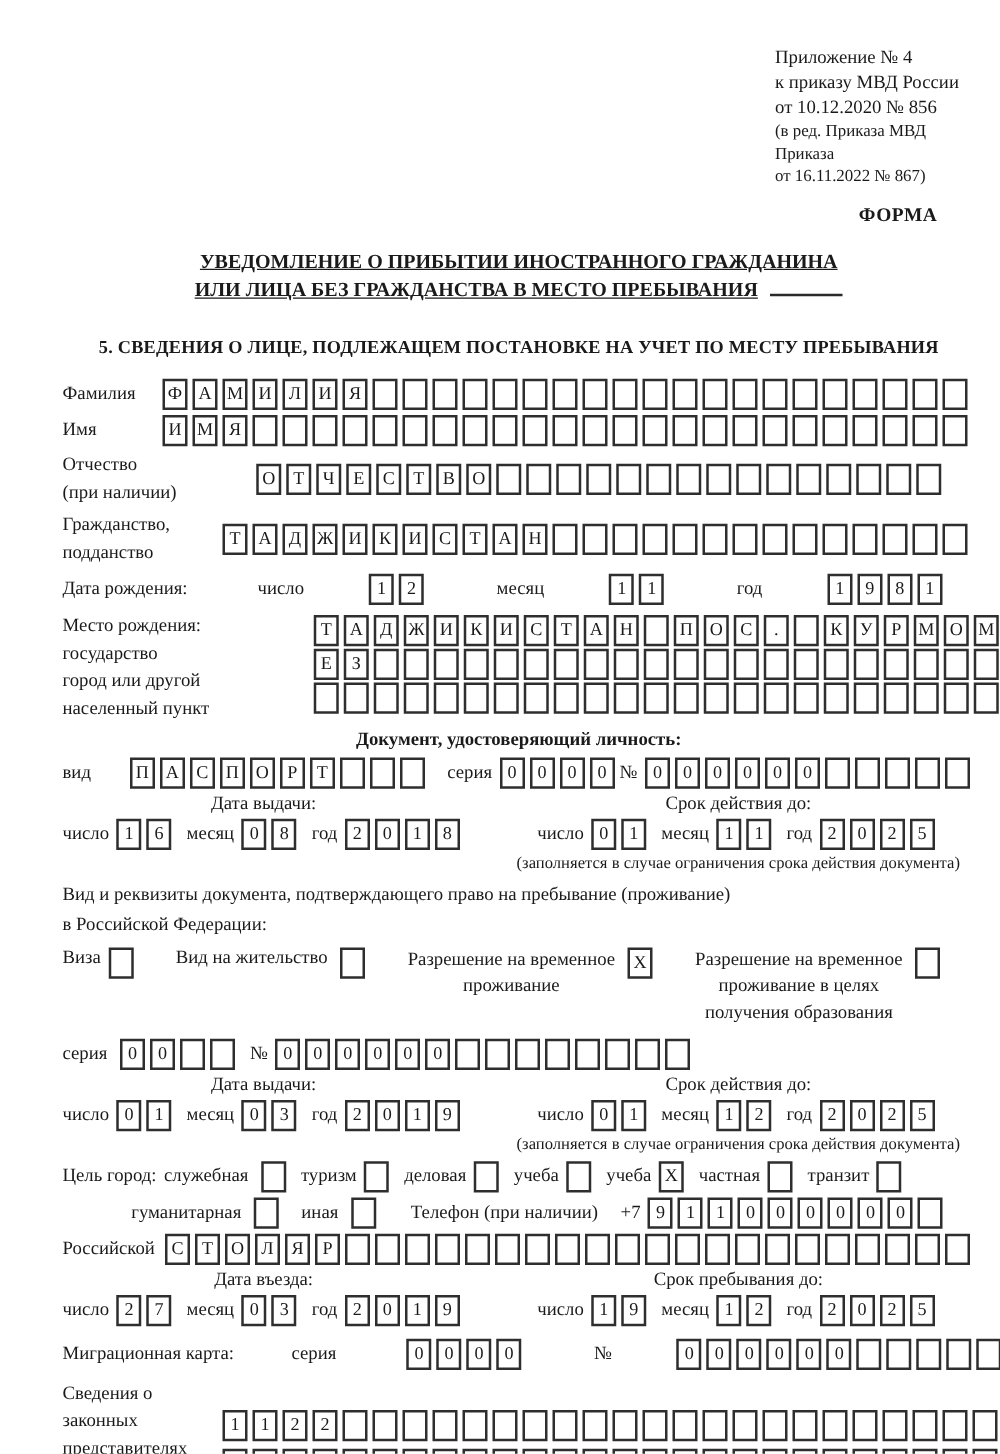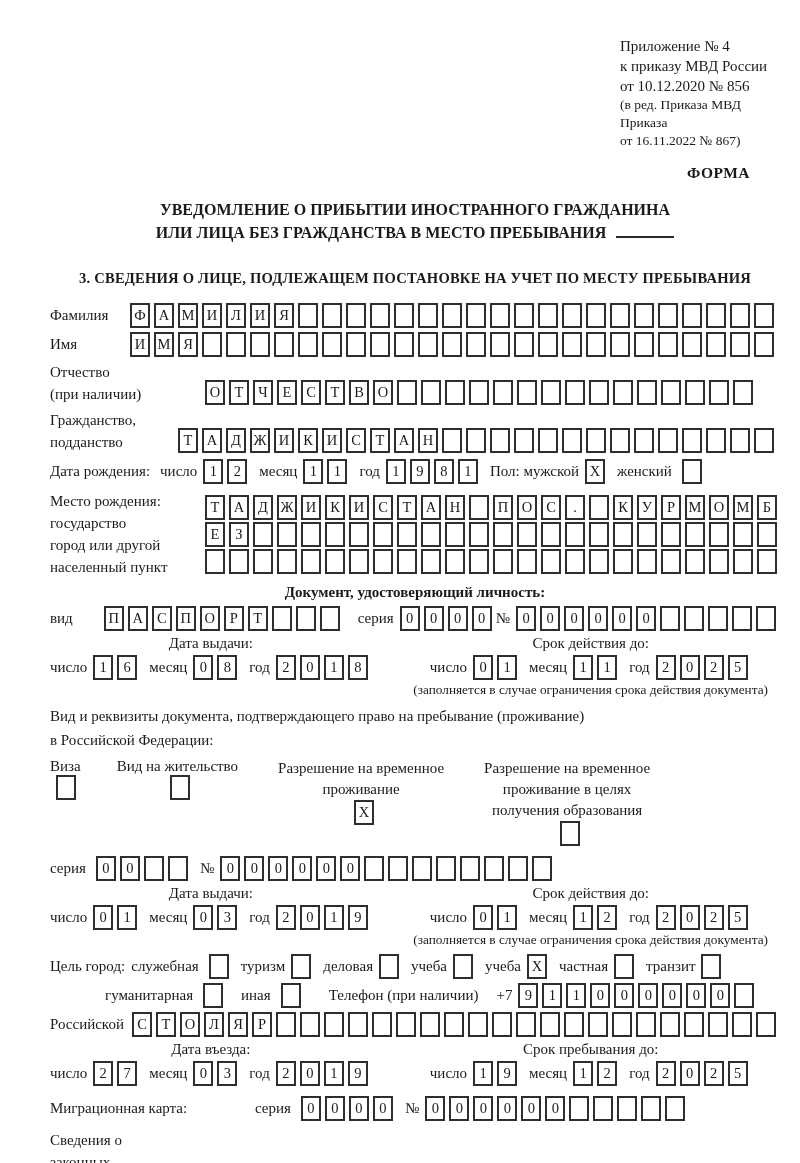--- a/index.html
+++ b/index.html
@@ -6,25 +6,25 @@
   html,body { background:#ffffff; }
   body {
     width:800px; height:1163px; overflow:hidden;
     font-family:"Liberation Serif", serif;
     font-size:15px; color:#1a1a1a;
     padding:36px 20px 0 50px;
   }
   .appendix { margin-left:570px; line-height:20px; }
   .appendix .small { font-size:13.5px; line-height:18px; }
   .forma { text-align:right; padding-right:30px; font-weight:bold; margin-top:14px; font-size:15.5px; letter-spacing:.5px; }
-  .title { text-align:center; font-weight:bold; font-size:16px; margin-top:16px; line-height:23px; }
+  .title { text-align:center; font-weight:bold; font-size:16px; margin-top:16px; line-height:23px;text-decoration:underline; }
   .title .blank { display:inline-block; width:58px; border-bottom:2px solid #2a2a2a; height:14px; margin-left:10px; }
   .sec-head { text-align:center; font-weight:bold; font-size:14.6px; margin-top:26px; margin-bottom:16px; letter-spacing:.2px; }
   .row { display:flex; align-items:center; margin-bottom:4px; }
-  .row.top { align-items:flex-end; }
+  .row.top { align-items:center; }
   .cells { display:inline-flex; flex-wrap:nowrap; }
   .cell {
     display:inline-block; width:20px; height:25px; margin-right:4px;
     border:2px solid #2e2e2e; text-align:center; line-height:21px;
     font-size:14.5px; flex:0 0 auto; background:#fff;
   }
   .lbl { white-space:nowrap; }
   .mr6 { margin-right:6px; } .mr10 { margin-right:10px; }
   .ml8 { margin-left:8px; } .ml14 { margin-left:14px; }
   .w80 { width:80px; flex:0 0 80px; }
@@ -33,46 +33,46 @@
   .multiline { line-height:22px; }
   .doc-head { text-align:center; font-weight:bold; margin:6px 0 5px 0; }
   .dates { display:flex; margin-top:4px; }
   .dg { }
   .dg-head { text-align:center; margin-bottom:3px; }
   .dg-line { display:flex; align-items:center; }
   .dg2 { margin-left:58px; }
   .note { text-align:right; padding-right:12px; font-size:13.3px; margin-top:2px; margin-bottom:6px; }
   .intro { line-height:24px; margin-top:4px; }
   .permits { display:flex; align-items:flex-start; margin-top:6px; margin-bottom:10px; }
-  .permits .blk { display:flex; align-items:center;flex-direction:column; }
+  .permits .blk { display:flex; align-items:flex-start; }
   .center-lines { text-align:center; line-height:21px; }
   .gap30 { width:30px; flex:0 0 30px; }
   .purpose2 { padding-left:55px; }
-  .mt6 { margin-top:6px; }
+  .mt6 { margin-top:6px;gap:46px; }
   .mb2 { margin-bottom:2px; }
 </style>
 </head>
 <body>
 
 <div class="appendix">
   <div>Приложение № 4</div>
   <div>к приказу МВД России</div>
   <div>от 10.12.2020 № 856</div>
   <div class="small">(в ред. Приказа МВД Приказа</div>
   <div class="small">от 16.11.2022 № 867)</div>
 </div>
 
 <div class="forma">ФОРМА</div>
 
 <div class="title">
   <div>УВЕДОМЛЕНИЕ О ПРИБЫТИИ ИНОСТРАННОГО ГРАЖДАНИНА</div>
   <div><span>ИЛИ ЛИЦА БЕЗ ГРАЖДАНСТВА В МЕСТО ПРЕБЫВАНИЯ</span><span class="blank"></span></div>
 </div>
 
-<div class="sec-head">3. СВЕДЕНИЯ О ЛИЦЕ, ПОДЛЕЖАЩЕМ ПОСТАНОВКЕ НА УЧЕТ ПО МЕСТУ ПРЕБЫВАНИЯ</div>
+<div class="sec-head">5. СВЕДЕНИЯ О ЛИЦЕ, ПОДЛЕЖАЩЕМ ПОСТАНОВКЕ НА УЧЕТ ПО МЕСТУ ПРЕБЫВАНИЯ</div>
 
 <div class="row">
   <span class="lbl w80">Фамилия</span>
   <span class="cells">
       <span class="cell">Ф</span>
       <span class="cell">А</span>
       <span class="cell">М</span>
       <span class="cell">И</span>
       <span class="cell">Л</span>
       <span class="cell">И</span>

